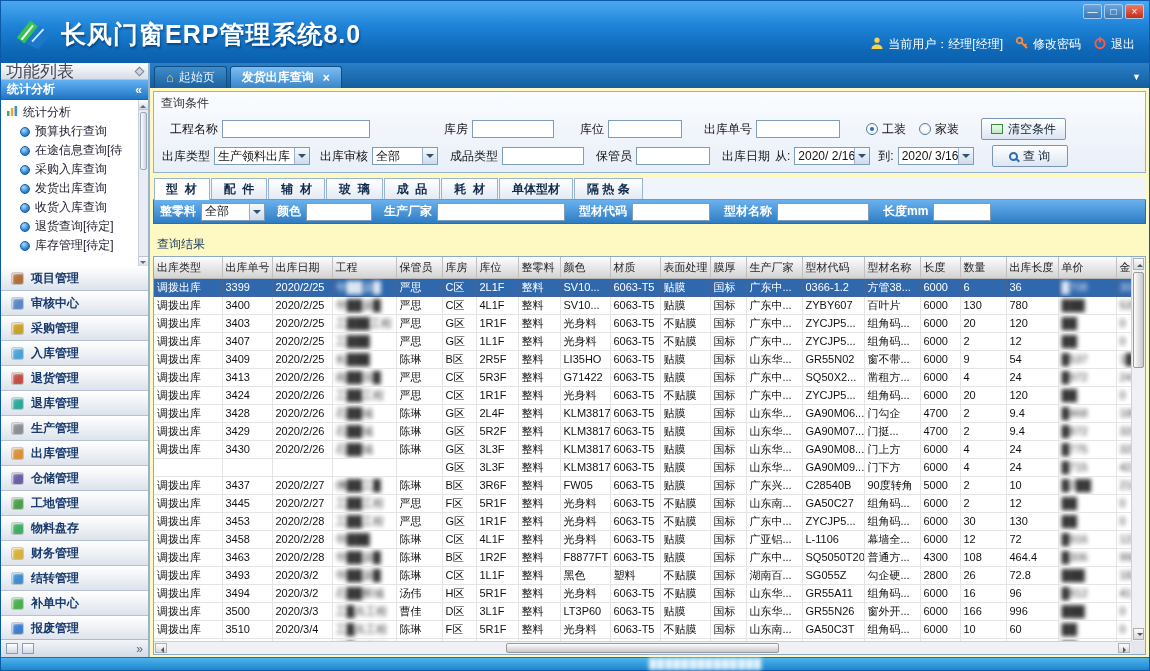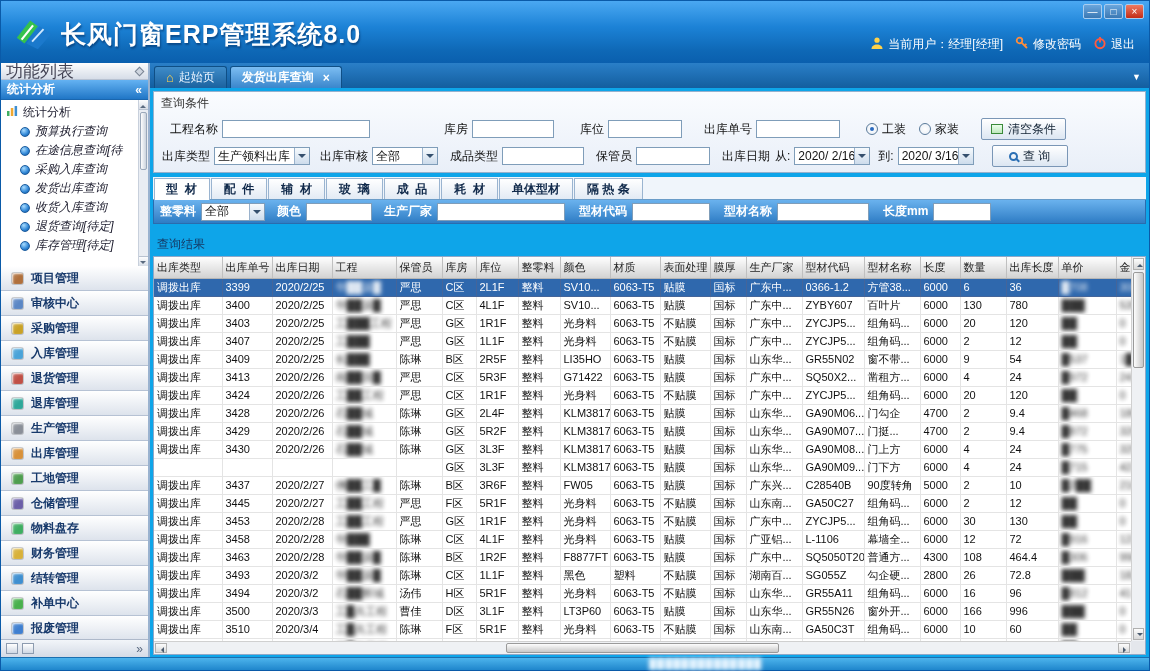--- a/index.html
+++ b/index.html
@@ -20,39 +20,39 @@
   
   .content{flex:1;display:flex;min-height:0;}
 
   
   .sidebar{width:149px;flex:0 0 149px;display:flex;flex-direction:column;background:#eef2f8;border-right:2px solid #9ab2cf;min-height:0;}
   .sb-title{height:17px;flex:0 0 17px;display:flex;align-items:center;justify-content:space-between;padding:0 5px;background:linear-gradient(#fdfdfd,#d6dde8);border-bottom:1px solid #b8c2d2;font-size:17px;color:#445;}
   .pin{width:7px;height:7px;border:1px solid #7a8594;background:#cfd6e0;transform:rotate(45deg);}
   .sb-group{height:20px;flex:0 0 20px;display:flex;align-items:center;justify-content:space-between;padding:0 6px;background:linear-gradient(#64b2f2,#2076c6);color:#fff;font-weight:bold;border-bottom:1px solid #1a66ae;}
   .tree{flex:0 0 166px;background:#fff;position:relative;overflow:hidden;padding:3px 12px 0 5px;}
   .tree-row{display:flex;align-items:center;gap:5px;height:19px;color:#223;white-space:nowrap;overflow:hidden;}
-  .tree-row.child{padding-left:14px;font-style:italic;}
+  .tree-row.child{padding-left:14px;}
   .tree-dot{width:10px;height:10px;flex:0 0 10px;border-radius:50%;background:radial-gradient(circle at 35% 30%,#a8dcff,#2f86d6 60%,#16528e);border:1px solid #1b5c9e;}
   .tree-scroll{position:absolute;right:0;top:0;bottom:0;width:10px;background:#e9edf3;border-left:1px solid #c8d0dc;}
   .ts-btn{position:absolute;left:0;right:0;height:10px;background:linear-gradient(#fcfdfe,#d7dde6);}
   .ts-btn.up{top:0;border-bottom:1px solid #b8c2d0;}
   .ts-btn.down{bottom:0;border-top:1px solid #b8c2d0;}
   .ts-btn.up::after,.ts-btn.down::after{content:"";position:absolute;left:1px;border:3px solid transparent;}
   .ts-btn.up::after{top:2px;border-bottom-color:#5a6b80;}
   .ts-btn.down::after{top:4px;border-top-color:#5a6b80;}
   .ts-thumb{position:absolute;top:12px;left:1px;right:1px;height:58px;background:linear-gradient(90deg,#fdfdfd,#ccd4de);border:1px solid #9aa8ba;border-radius:2px;}
   .accordion{flex:1;display:flex;flex-direction:column;min-height:0;overflow:hidden;}
   .acc-item{flex:0 0 25px;display:flex;align-items:center;gap:8px;padding:0 0 0 11px;background:linear-gradient(#ffffff,#dde3ec);border-bottom:1px solid #b6c2d4;font-weight:bold;color:#17396b;cursor:pointer;}
   .acc-icon{width:11px;height:11px;flex:0 0 11px;border-radius:2px;box-shadow:inset 1px 1px 2px rgba(255,255,255,.85),0 0 0 1px rgba(0,0,0,.18);}
   .sb-footer{flex:0 0 18px;background:linear-gradient(#f2f5f9,#d4dbe6);border-top:1px solid #aeb9ca;display:flex;align-items:center;gap:4px;padding:0 5px;color:#56677e;}
   .foot-ico{width:12px;height:11px;border:1px solid #8d9cb0;background:linear-gradient(#fff,#cfd8e4);}
   .foot-spacer{flex:1;}
 
   
-  .main{flex:1;display:flex;flex-direction:column;min-width:0;background:#0ea5e9;min-height:0;}
+  .main{flex:1;display:flex;flex-direction:column;min-width:0;background:#fef9c3;min-height:0;}
   .tabbar{flex:0 0 25px;background:linear-gradient(#2a7fc8,#135e9f);display:flex;align-items:flex-end;padding:3px 4px 0 4px;position:relative;}
   .tab{height:22px;display:flex;align-items:center;gap:5px;padding:0 11px;color:#eaf4ff;background:linear-gradient(#3f8cc9,#1b629f);border:1px solid #0f4f86;border-bottom:none;border-radius:3px 3px 0 0;margin-right:3px;cursor:pointer;}
   .tab.active{background:linear-gradient(#7cbdf2,#3a86cc);color:#fff;font-weight:bold;}
   .home-ico::before{content:"⌂";color:#ffd24a;font-size:13px;line-height:12px;}
   .close-x{margin-left:4px;font-size:12px;line-height:10px;}
   .tab-chevron{position:absolute;right:8px;top:9px;color:#fff;font-size:9px;}
 
   
   .query-panel{flex:0 0 82px;margin:3px 3px 0 3px;border:1px solid #96b1cd;background:linear-gradient(#fafcff,#e9eff8);padding:3px 6px 5px 6px;}
   .qp-title{font-size:12px;color:#333;padding-left:1px;}
@@ -242,26 +242,26 @@
           </div>
           <div class="acc-item">
             <span class="acc-icon" style="background: linear-gradient(135deg, rgba(255, 255, 255, 0.2), rgb(138, 143, 152) 55%) rgb(138, 143, 152);"></span>
             <span>生产管理</span>
           </div>
           <div class="acc-item">
             <span class="acc-icon" style="background: linear-gradient(135deg, rgba(255, 255, 255, 0.2), rgb(216, 145, 58) 55%) rgb(216, 145, 58);"></span>
             <span>出库管理</span>
           </div>
           <div class="acc-item">
+            <span class="acc-icon" style="background: linear-gradient(135deg, rgba(255, 255, 255, 0.2), rgb(107, 95, 168) 55%) rgb(107, 95, 168);"></span>
+            <span>仓储管理</span>
+          </div>
+          <div class="acc-item">
             <span class="acc-icon" style="background: linear-gradient(135deg, rgba(255, 255, 255, 0.2), rgb(79, 158, 79) 55%) rgb(79, 158, 79);"></span>
             <span>工地管理</span>
-          </div>
-          <div class="acc-item">
-            <span class="acc-icon" style="background: linear-gradient(135deg, rgba(255, 255, 255, 0.2), rgb(107, 95, 168) 55%) rgb(107, 95, 168);"></span>
-            <span>仓储管理</span>
           </div>
           <div class="acc-item">
             <span class="acc-icon" style="background: linear-gradient(135deg, rgba(255, 255, 255, 0.2), rgb(63, 174, 98) 55%) rgb(63, 174, 98);"></span>
             <span>物料盘存</span>
           </div>
           <div class="acc-item">
             <span class="acc-icon" style="background: linear-gradient(135deg, rgba(255, 255, 255, 0.2), rgb(216, 177, 58) 55%) rgb(216, 177, 58);"></span>
             <span>财务管理</span>
           </div>
           <div class="acc-item">

